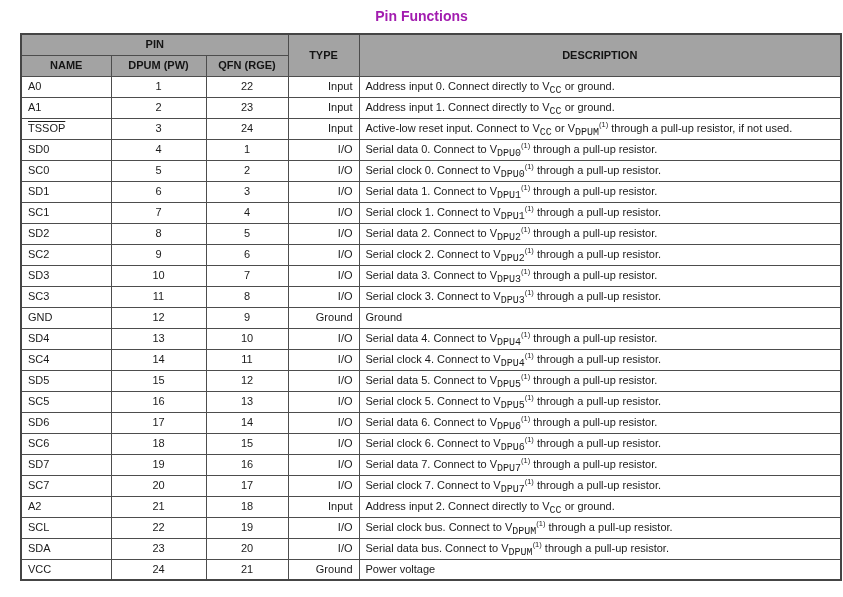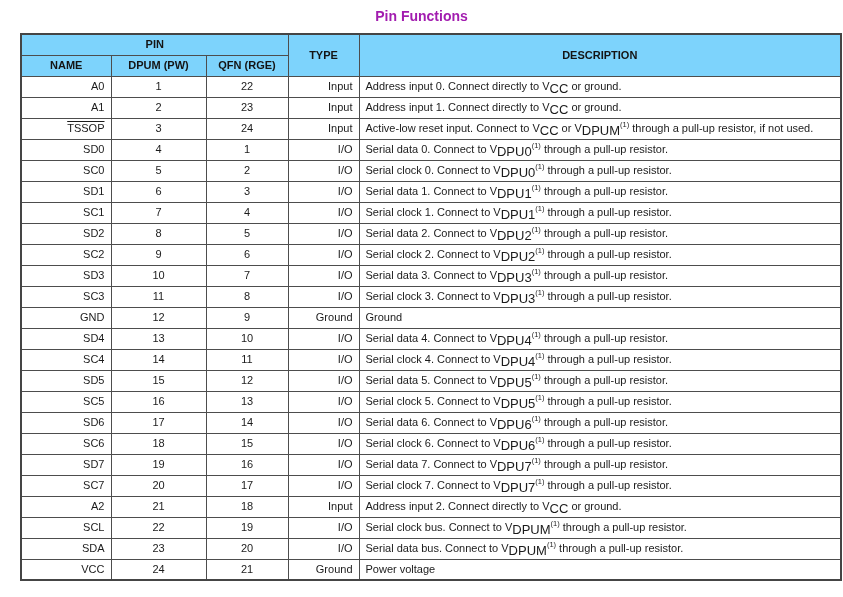--- a/index.html
+++ b/index.html
@@ -28,37 +28,38 @@
     border: 2px solid #454545;
   }
   .pin-table th, .pin-table td {
     border: 1px solid #4d4d4d;
     font-size: 11px;
     padding: 2px 6px;
     vertical-align: middle;
     line-height: 1.35;
   }
   .pin-table thead th {
-    background: #7dd3fc;
+    background: #a3a3a3;
     font-weight: bold;
     text-align: center;
     height: 21px;
     color: #141414;
   }
   .pin-table thead th.h-name { text-align: center; }
   .pin-table tbody tr { height: 21px; }
-  td.c-name { text-align: right; }
+  td.c-name { text-align: left; }
   td.c-num  { text-align: center; }
   td.c-type { text-align: right; }
   td.c-desc { text-align: left; }
   .overline { text-decoration: overline; }
   td sub {
-    font-size: 13px;
+    font-size: 10px;
     vertical-align: sub;
     line-height: 0;
+    font-family: Liberation Mono, monospace;
   }
   td sup {
     font-size: 7.5px;
     vertical-align: super;
     line-height: 0;
   }
 </style>
 </head>
 <body>
 

